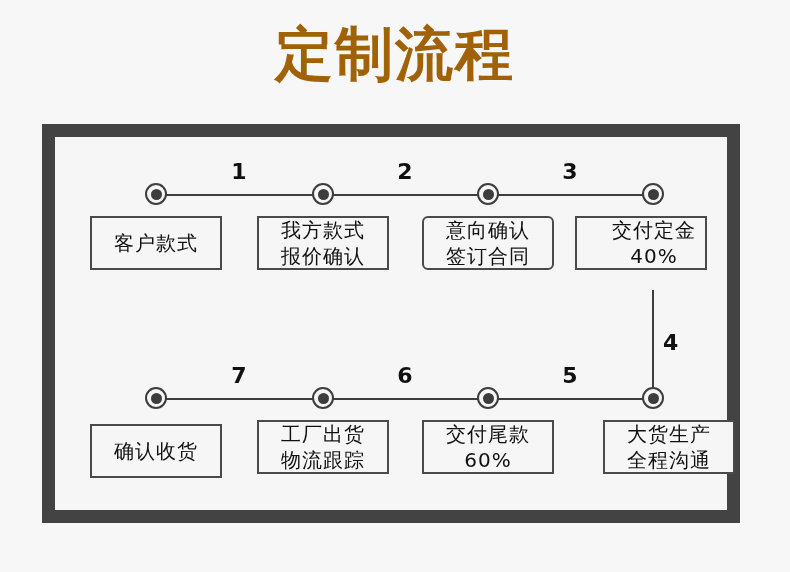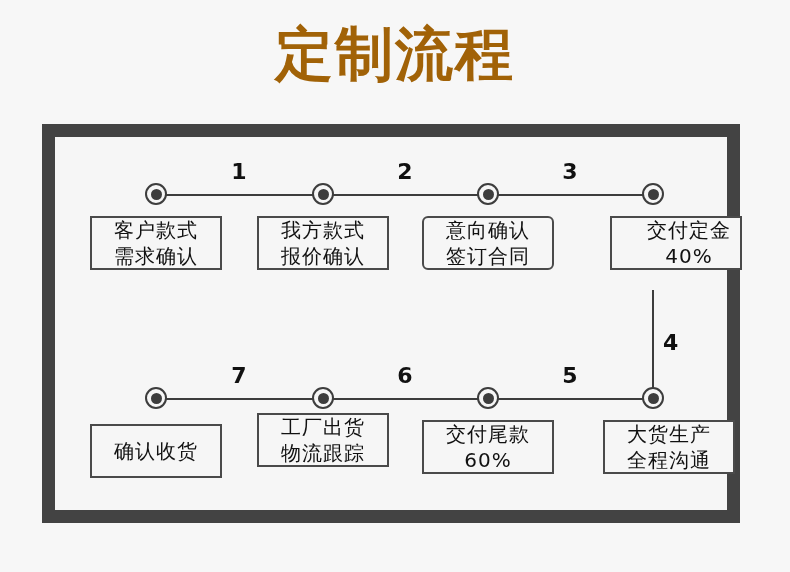--- a/index.html
+++ b/index.html
@@ -143,31 +143,30 @@
     <div class="node" style="left:268px; top:57px;"></div>
     <div class="node" style="left:433px; top:57px;"></div>
     <div class="node" style="left:598px; top:57px;"></div>
 
     <div class="step-num" style="left:184px; top:46px;">1</div>
     <div class="step-num" style="left:350px; top:46px;">2</div>
     <div class="step-num" style="left:515px; top:46px;">3</div>
 
     <div class="step-box" style="left:35px; top:79px;">
       <span class="line">客户款式</span>
-      <span class="line">需求确认</span>
     </div>
     <div class="step-box" style="left:202px; top:79px;">
       <span class="line">我方款式</span>
       <span class="line">报价确认</span>
     </div>
     <div class="step-box" style="left:367px; top:79px;border-radius:6px;">
       <span class="line">意向确认</span>
       <span class="line">签订合同</span>
     </div>
-    <div class="step-box" style="left:555px; top:79px;padding-left:26px;">
+    <div class="step-box" style="left:520px; top:79px;padding-left:26px;">
       <span class="line">交付定金</span>
       <span class="line">40%</span>
     </div>
 
     <div class="vrail"></div>
     <div class="step-num side" style="left:608px; top:206px;">4</div>
 
     <div class="rail rail-row2"></div>
 
     <div class="node" style="left:101px; top:261px;"></div>
@@ -175,21 +174,21 @@
     <div class="node" style="left:433px; top:261px;"></div>
     <div class="node" style="left:598px; top:261px;"></div>
 
     <div class="step-num" style="left:184px; top:250px;">7</div>
     <div class="step-num" style="left:350px; top:250px;">6</div>
     <div class="step-num" style="left:515px; top:250px;">5</div>
 
     <div class="step-box" style="left:35px; top:287px;">
       <span class="line">确认收货</span>
     </div>
-    <div class="step-box" style="left:202px; top:276px;">
+    <div class="step-box" style="left:202px; top:283px;">
       <span class="line">工厂出货</span>
       <span class="line">物流跟踪</span>
     </div>
     <div class="step-box" style="left:367px; top:283px;">
       <span class="line">交付尾款</span>
       <span class="line">60%</span>
     </div>
     <div class="step-box" style="left:532px; top:283px;margin-left:16px;">
       <span class="line">大货生产</span>
       <span class="line">全程沟通</span>

